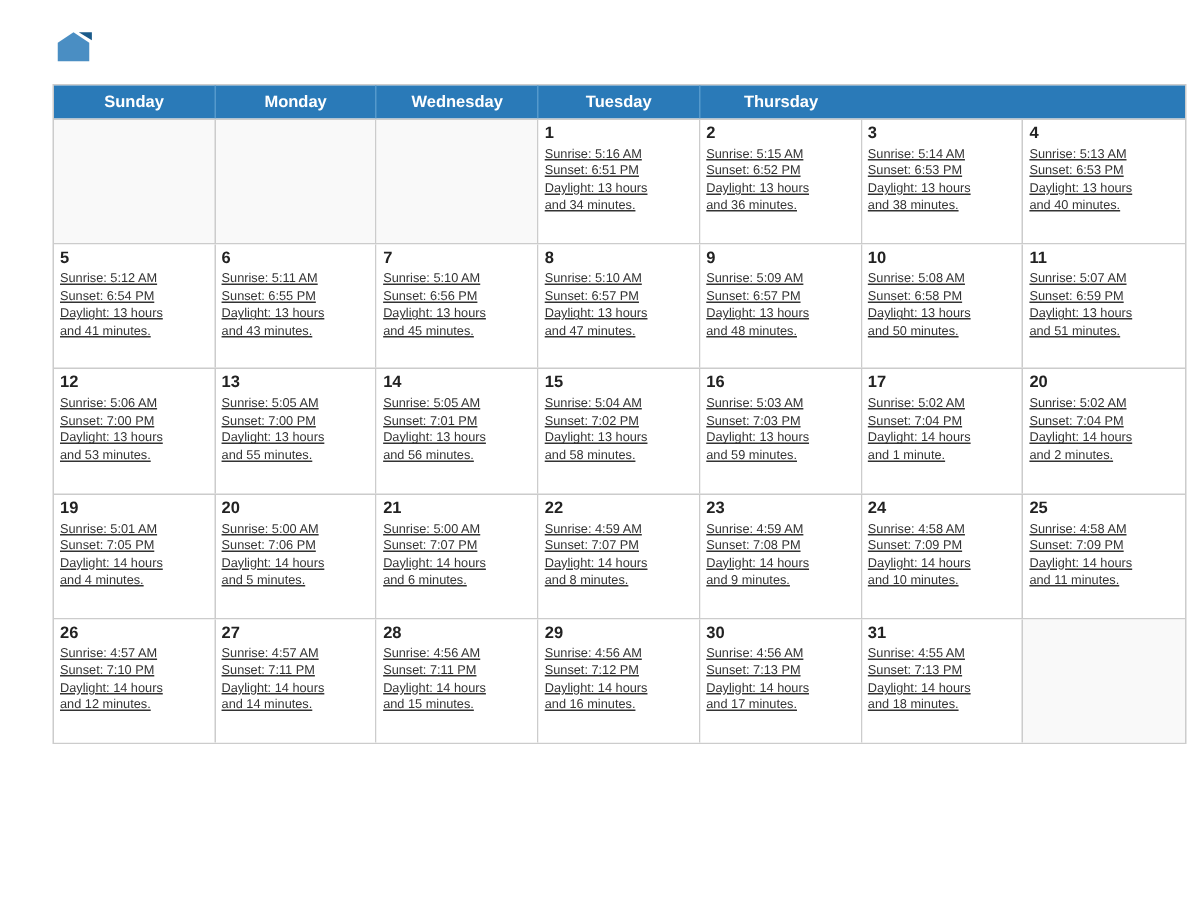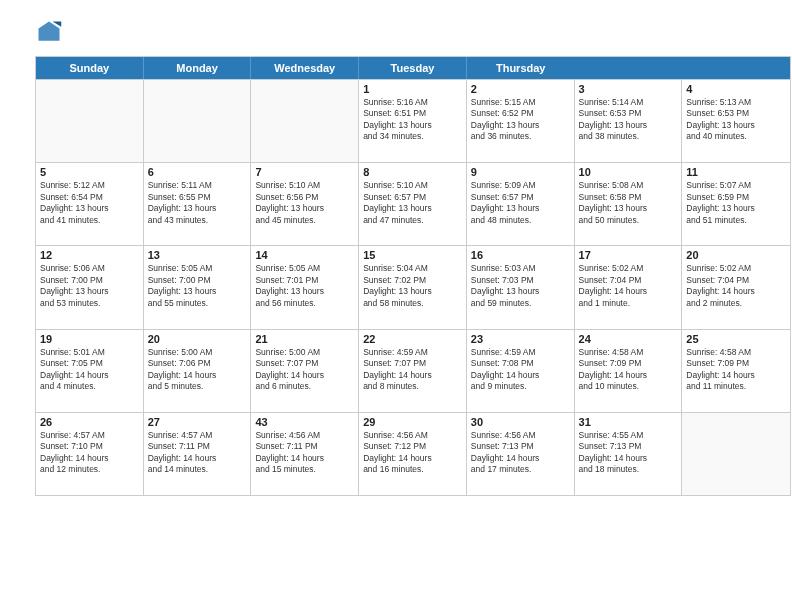--- a/index.html
+++ b/index.html
@@ -101,20 +101,21 @@
       font-size: 11px;
       font-weight: bold;
       color: #222;
       display: block;
       margin-bottom: 2px;
     }
     .cell-text {
       font-size: 8.5px;
       color: #333;
       line-height: 1.35;
+      text-decoration: underline;
     }
   </style>
 </head>
 <body>
 
 <div class="page">
   <div class="header">
     <div class="logo">
       <svg class="logo-icon" viewBox="0 0 32 32" xmlns="http://www.w3.org/2000/svg">
         <polygon points="16,4 28,12 28,26 4,26 4,12" fill="#2a7ab8" opacity="0.85"></polygon>
@@ -254,21 +255,21 @@
         <div class="cal-row">
           <div class="cal-cell">
             <span class="day-number">26</span>
             <div class="cell-text">Sunrise: 4:57 AM<br>Sunset: 7:10 PM<br>Daylight: 14 hours<br>and 12 minutes.</div>
           </div>
           <div class="cal-cell">
             <span class="day-number">27</span>
             <div class="cell-text">Sunrise: 4:57 AM<br>Sunset: 7:11 PM<br>Daylight: 14 hours<br>and 14 minutes.</div>
           </div>
           <div class="cal-cell">
-            <span class="day-number">43</span>
+            <span class="day-number">28</span>
             <div class="cell-text">Sunrise: 4:56 AM<br>Sunset: 7:11 PM<br>Daylight: 14 hours<br>and 15 minutes.</div>
           </div>
           <div class="cal-cell">
             <span class="day-number">29</span>
             <div class="cell-text">Sunrise: 4:56 AM<br>Sunset: 7:12 PM<br>Daylight: 14 hours<br>and 16 minutes.</div>
           </div>
           <div class="cal-cell">
             <span class="day-number">30</span>
             <div class="cell-text">Sunrise: 4:56 AM<br>Sunset: 7:13 PM<br>Daylight: 14 hours<br>and 17 minutes.</div>
           </div>

